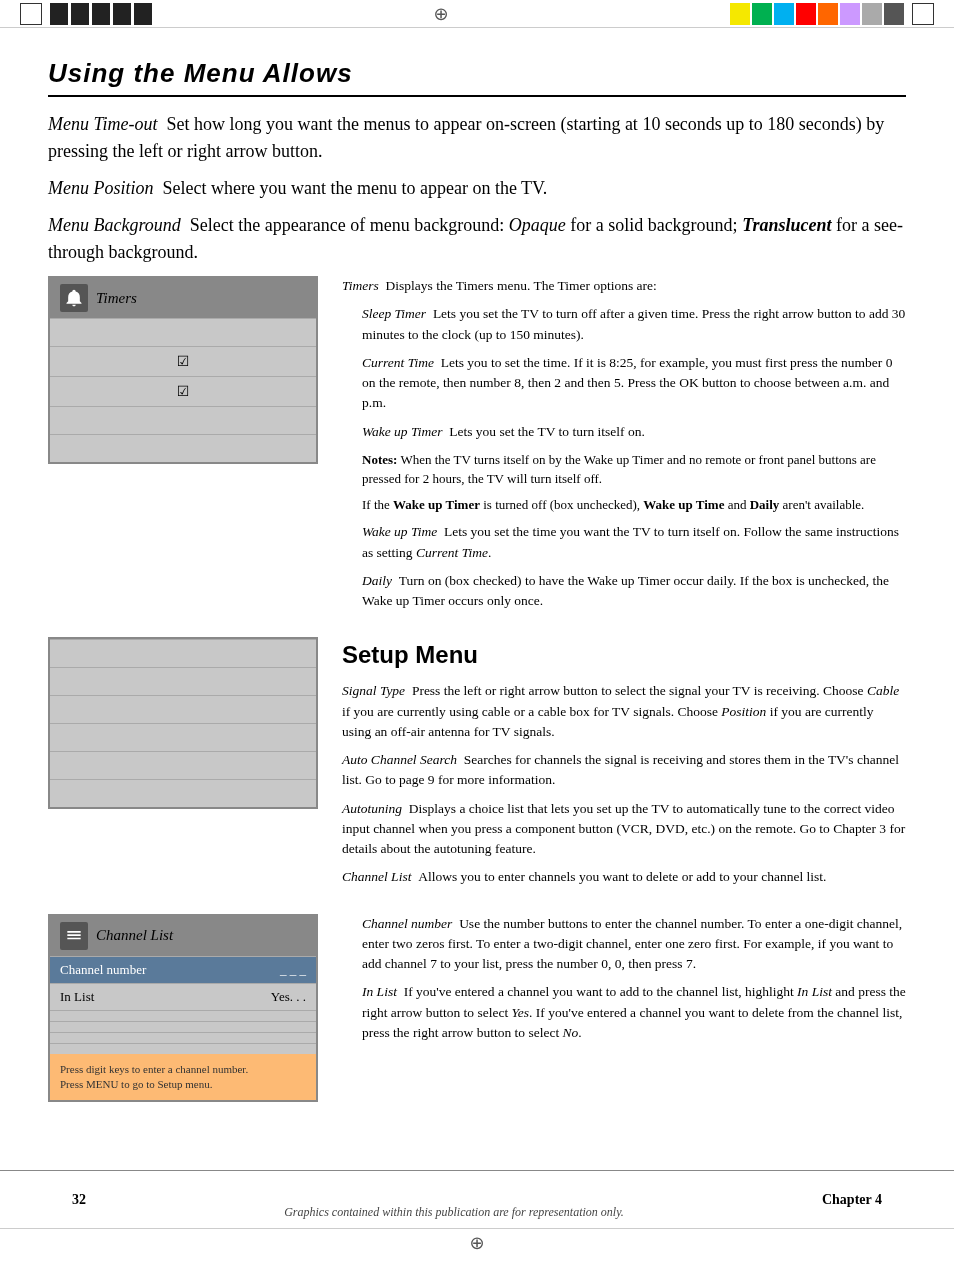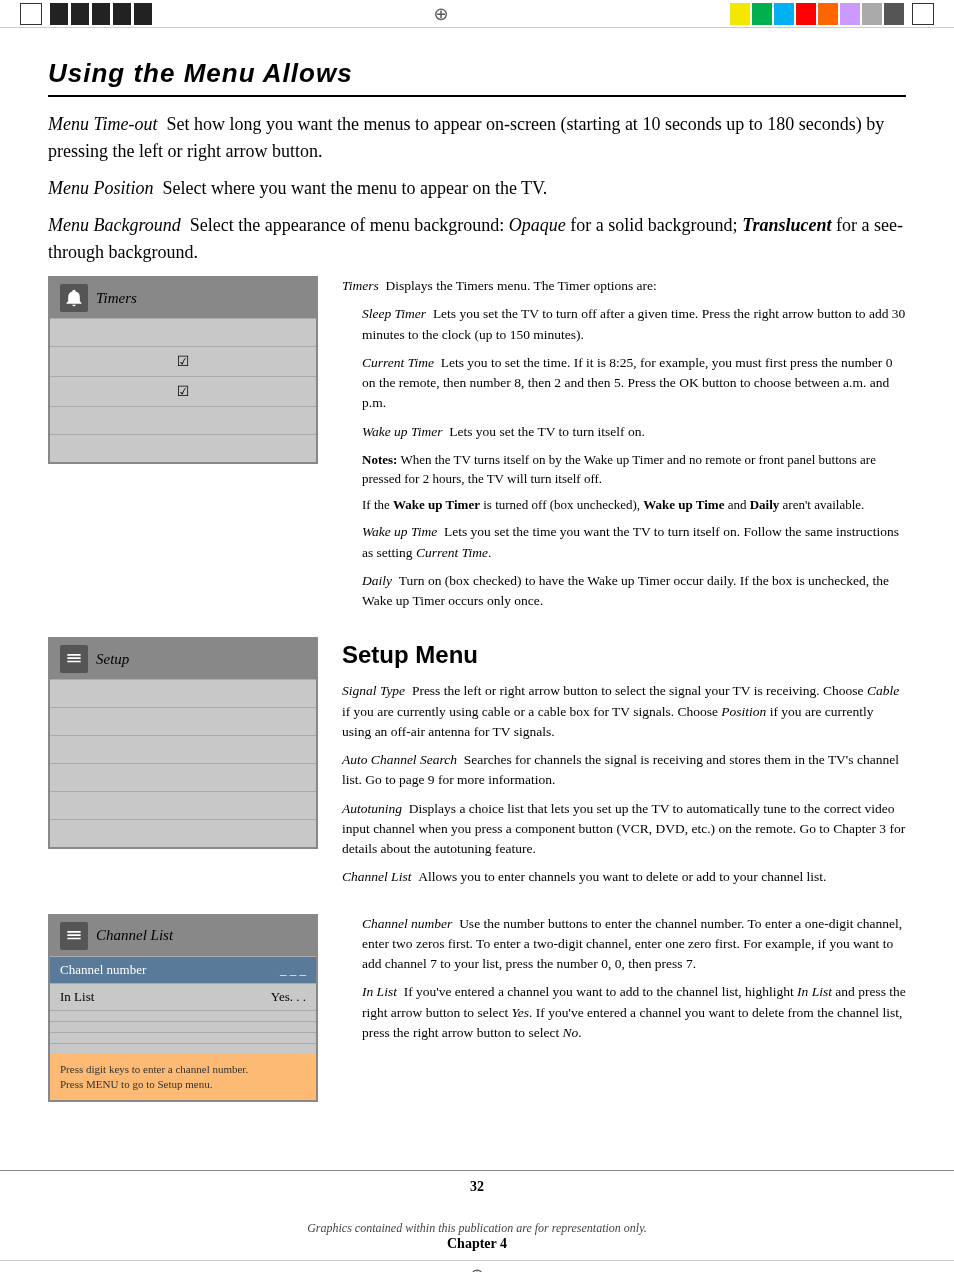--- a/index.html
+++ b/index.html
@@ -219,24 +219,23 @@
     }
     .notes-block p {
       margin-bottom: 4px;
     }
 
     
     .page-footer {
       display: flex;
       align-items: center;
       justify-content: space-between;
-      padding: 8px 32px;
+      padding: 8px 72px;
       border-top: 1px solid #888;
       margin-top: 10px;
-      flex-direction: column;
     }
     .page-num {
       font-weight: bold;
       font-size: 14px;
     }
     .footer-center {
       font-style: italic;
       font-size: 12px;
       color: #444;
       margin-top: 26px;
@@ -353,28 +352,20 @@
       </p>
       <p class="sub-para indent-text">
         <em>Daily</em>&nbsp;&nbsp;Turn on (box checked) to have the Wake up Timer occur daily. If the box is unchecked, the Wake up Timer occurs only once.
       </p>
     </div>
   </div>
 
   <div class="two-col">
     <div class="col-left">
       <div class="menu-box">
-        <div class="menu-box-header">
-          <div class="menu-icon">
-            <svg viewBox="0 0 24 24">
-              <path d="M20 6H4v2h16V6zm0 4H4v2h16v-2zm0 4H4v2h16v-2z"></path>
-            </svg>
-          </div>
-          <span class="menu-header-title">Setup</span>
-        </div>
         <div class="menu-row"></div>
         <div class="menu-row"></div>
         <div class="menu-row"></div>
         <div class="menu-row"></div>
         <div class="menu-row"></div>
         <div class="menu-row"></div>
       </div>
     </div>
     <div class="col-right">
       <h2 class="setup-menu-heading">Setup Menu</h2>

